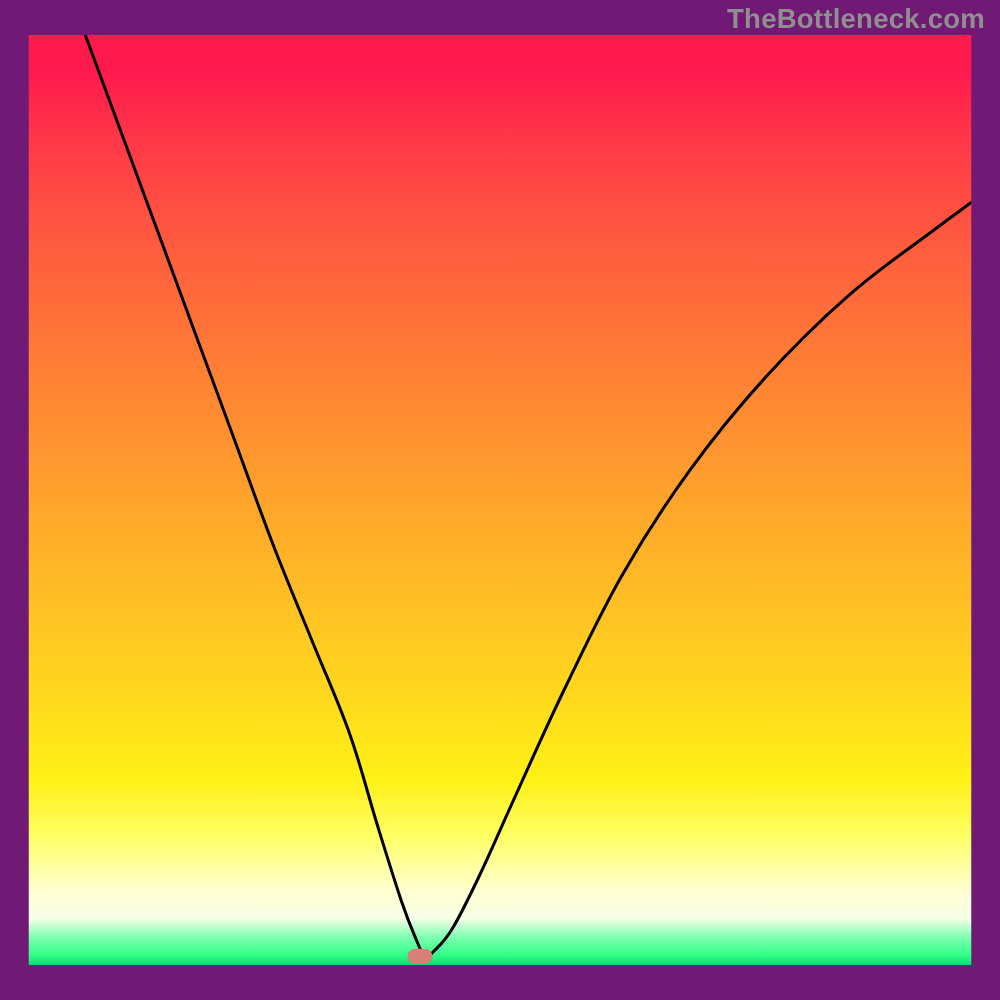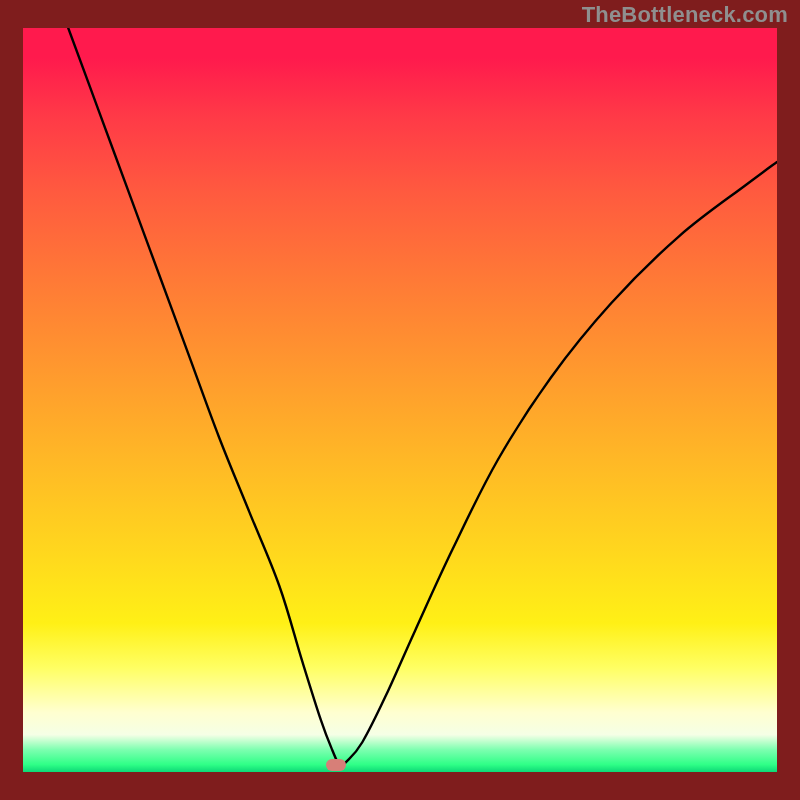--- a/index.html
+++ b/index.html
@@ -10,21 +10,21 @@
     background: #000;
     font-family: Arial, Helvetica, sans-serif;
     overflow: hidden;
   }
   .frame {
     position: absolute;
     left: 0;
     top: 0;
     width: 800px;
     height: 800px;
-    background: #7f1d1d;
+    background: #701a75;
   }
   .watermark {
     position: absolute;
     top: 2px;
     right: 12px;
     color: #8f8f8f;
     font-size: 22px;
     font-weight: 600;
     letter-spacing: 0.2px;
     user-select: none;

